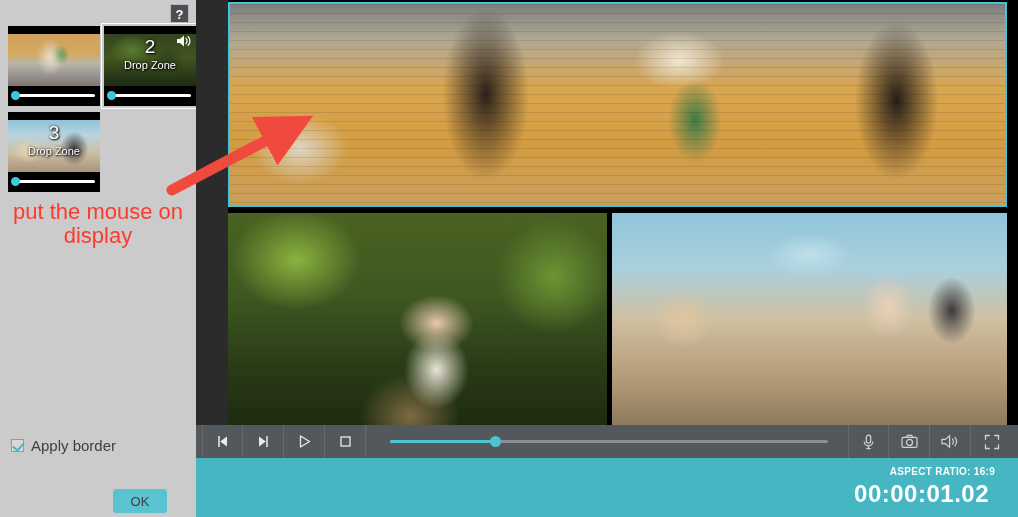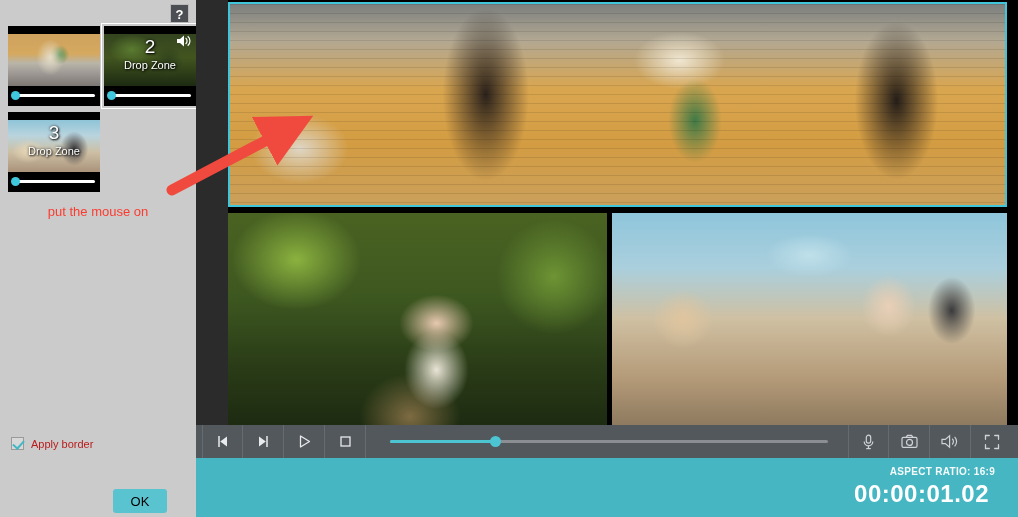--- a/index.html
+++ b/index.html
@@ -128,21 +128,21 @@
       radial-gradient(ellipse 18px 22px at 72% 55%, #3b3a3f 0%, rgba(59,58,63,0) 78%),
       linear-gradient(to bottom, #8fc4d8 0%, #b9d4de 30%, #cdbfa4 62%, #a9937a 100%);
   }
 
   #annotation {
     position: absolute;
     left: 0; top: 200px;
     width: 196px;
     text-align: center;
     color: #fc3b2f;
-    font-size: 13px;
+    font-size: 22px;
     line-height: 24px;
     font-family: "Liberation Sans", sans-serif;
   }
 
   
   #apply-border-row {
     position: absolute;
     left: 11px; top: 437px;
     display: flex;
     align-items: center;
@@ -159,22 +159,22 @@
   .checkbox::after {
     content: "";
     position: absolute;
     left: 3px; top: 0px;
     width: 5px; height: 9px;
     border: solid #43b8c4;
     border-width: 0 2px 2px 0;
     transform: rotate(42deg);
   }
   #apply-border-row .lbl {
-    font-size: 11px;
-    color: #b91c1c;
+    font-size: 15px;
+    color: #404040;
   }
   #border-color-row {
     position: absolute;
     left: 27px; top: 461px;
     display: flex;
     align-items: center;
     width: 160px;
   }
   #border-color-row .lbl {
     font-size: 12.5px;
@@ -203,21 +203,21 @@
     color: #555555;
     line-height: 1;
   }
   #ok-btn {
     position: absolute;
     left: 113px; top: 489px;
     width: 54px; height: 24px;
     background: #5ac3d0;
     border: none;
     border-radius: 3px;
-    color: #000000;
+    color: #404040;
     font-size: 13px;
     font-family: "Liberation Sans", sans-serif;
     cursor: pointer;
   }
 
   
   #preview-area {
     position: absolute;
     left: 196px; top: 0;
     width: 822px; height: 517px;
@@ -426,20 +426,21 @@
         <div class="ph-beach"></div>
       </div>
       <div class="thumb-num">3</div>
       <div class="thumb-label">Drop Zone</div>
       <div class="thumb-track"></div>
       <div class="thumb-knob"></div>
     </div>
 
     <div id="annotation" style="color: rgb(252, 59, 47);">
       <div>put the mouse on</div>
+      <div>display</div>
     </div>
 
     <div id="apply-border-row">
       <div class="checkbox"></div>
       <span class="lbl">Apply border</span>
     </div>
 
 
     <button id="ok-btn">OK</button>
   </div>

